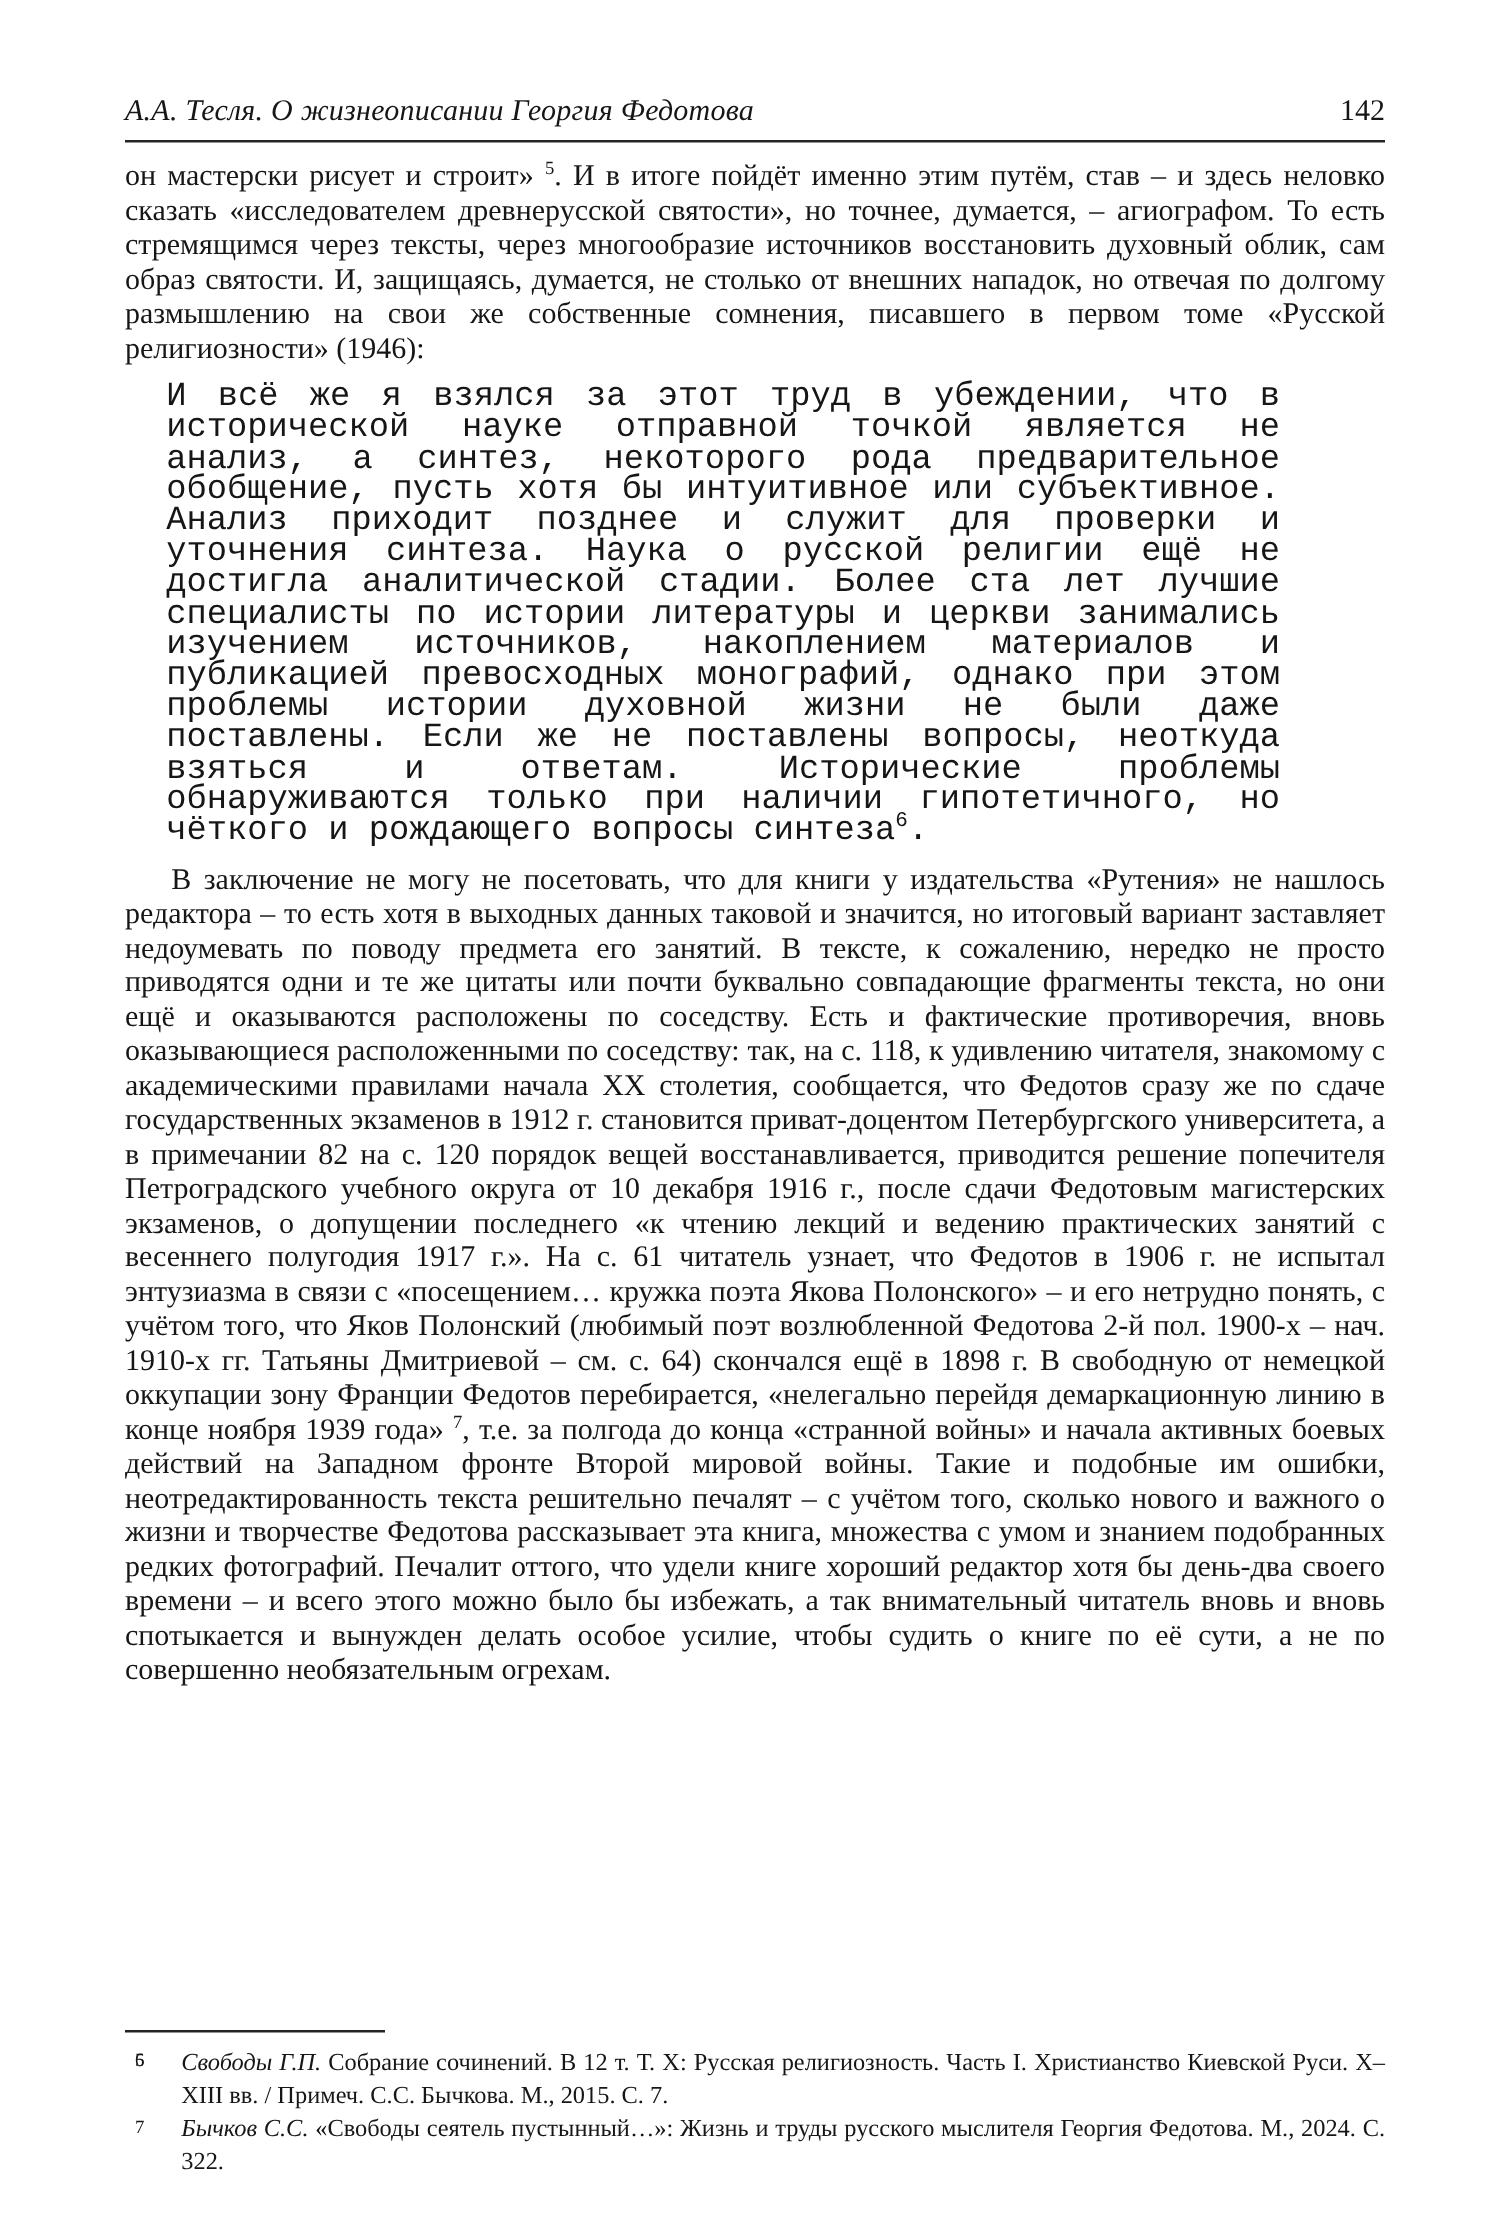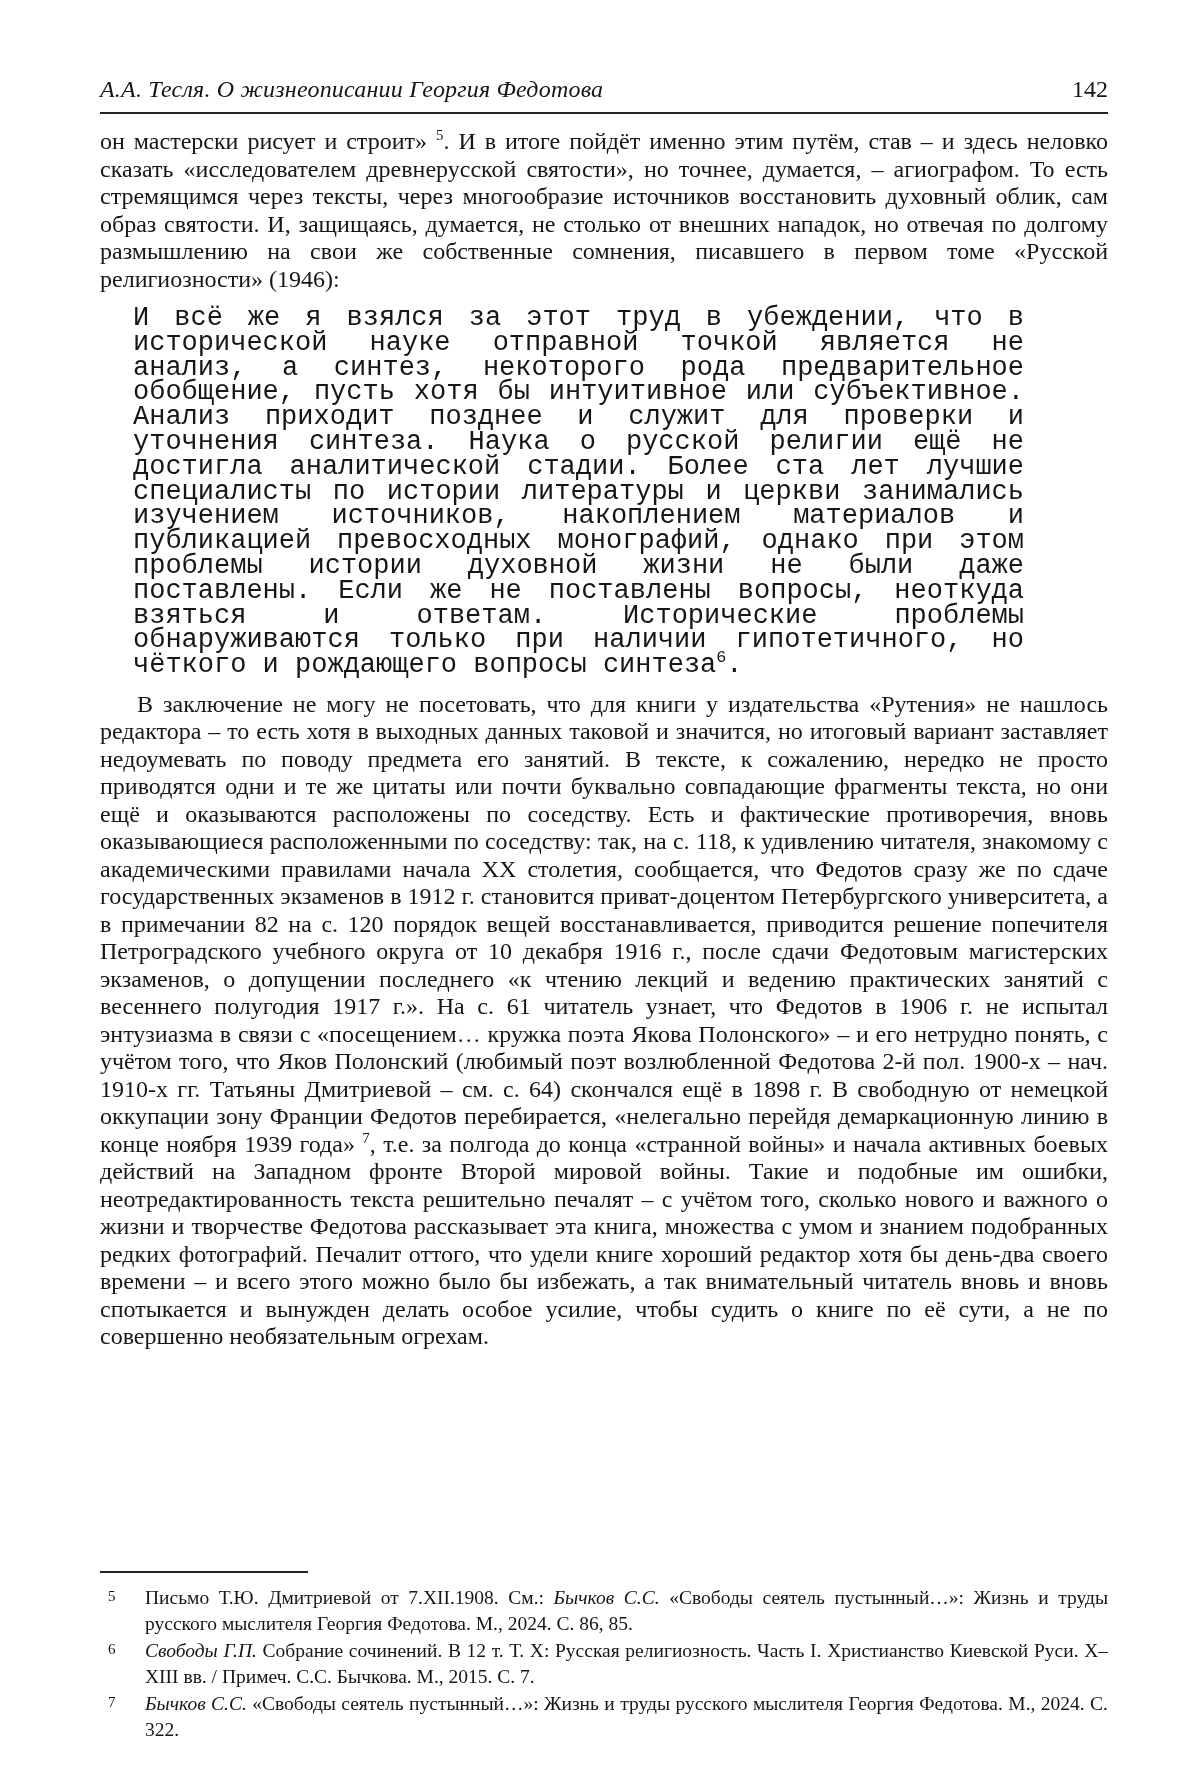--- a/index.html
+++ b/index.html
@@ -87,21 +87,20 @@
 
   </main>
 
   <div class="spacer"></div>
 
   <footer class="footnotes">
     <div class="footnote-rule"></div>
 
     <div class="footnote">
       <span class="fn-num">5</span>
-      <span class="fn-text"><span>Письмо Т.Ю. Дмитриевой от 7.XII.1908. См.: </span><span class="fn-author">Бычков С.С.</span><span> «Свободы сеятель пустынный…»: Жизнь и труды русского мыслителя Георгия Федотова. М., 2024. С. 86, 85.</span></span>
     </div>
 
     <div class="footnote">
       <span class="fn-num">6</span>
       <span class="fn-text"><span></span><span class="fn-author">Свободы Г.П.</span><span> Собрание сочинений. В 12 т. Т. X: Русская религиозность. Часть I. Христианство Киевской Руси. X–XIII вв. / Примеч. С.С. Бычкова. М., 2015. С. 7.</span></span>
     </div>
 
     <div class="footnote">
       <span class="fn-num">7</span>
       <span class="fn-text"><span></span><span class="fn-author">Бычков С.С.</span><span> «Свободы сеятель пустынный…»: Жизнь и труды русского мыслителя Георгия Федотова. М., 2024. С. 322.</span></span>

